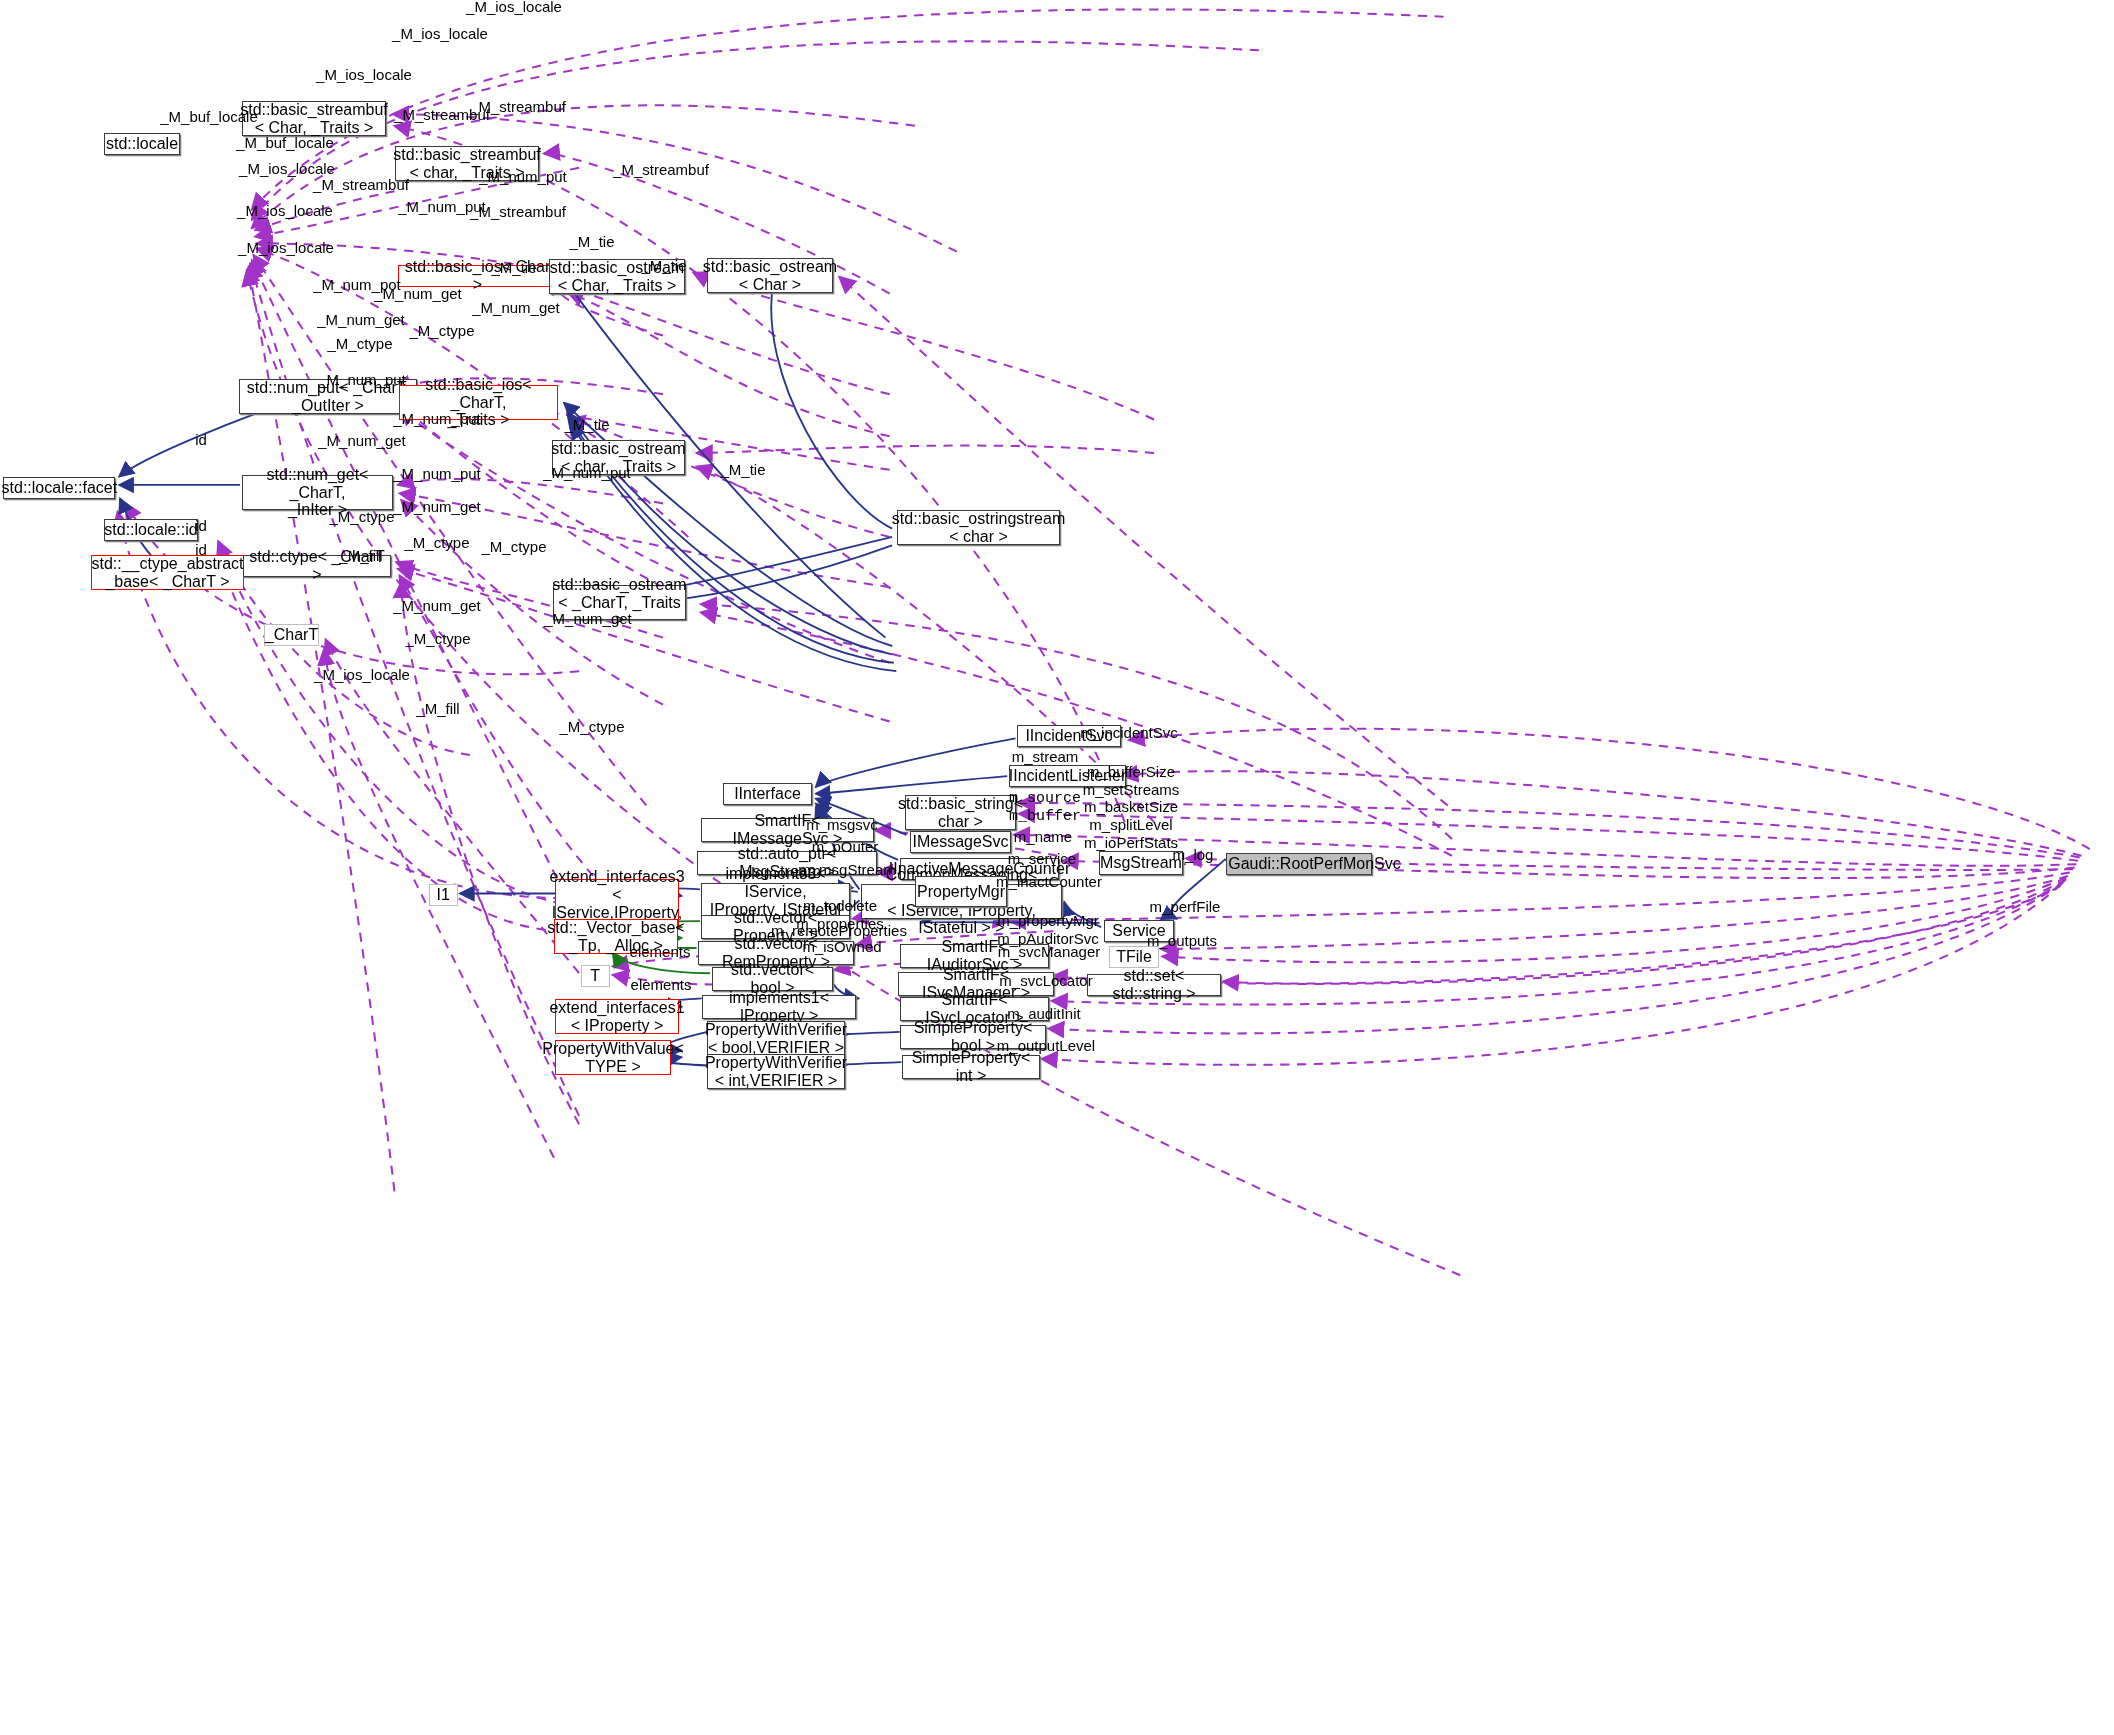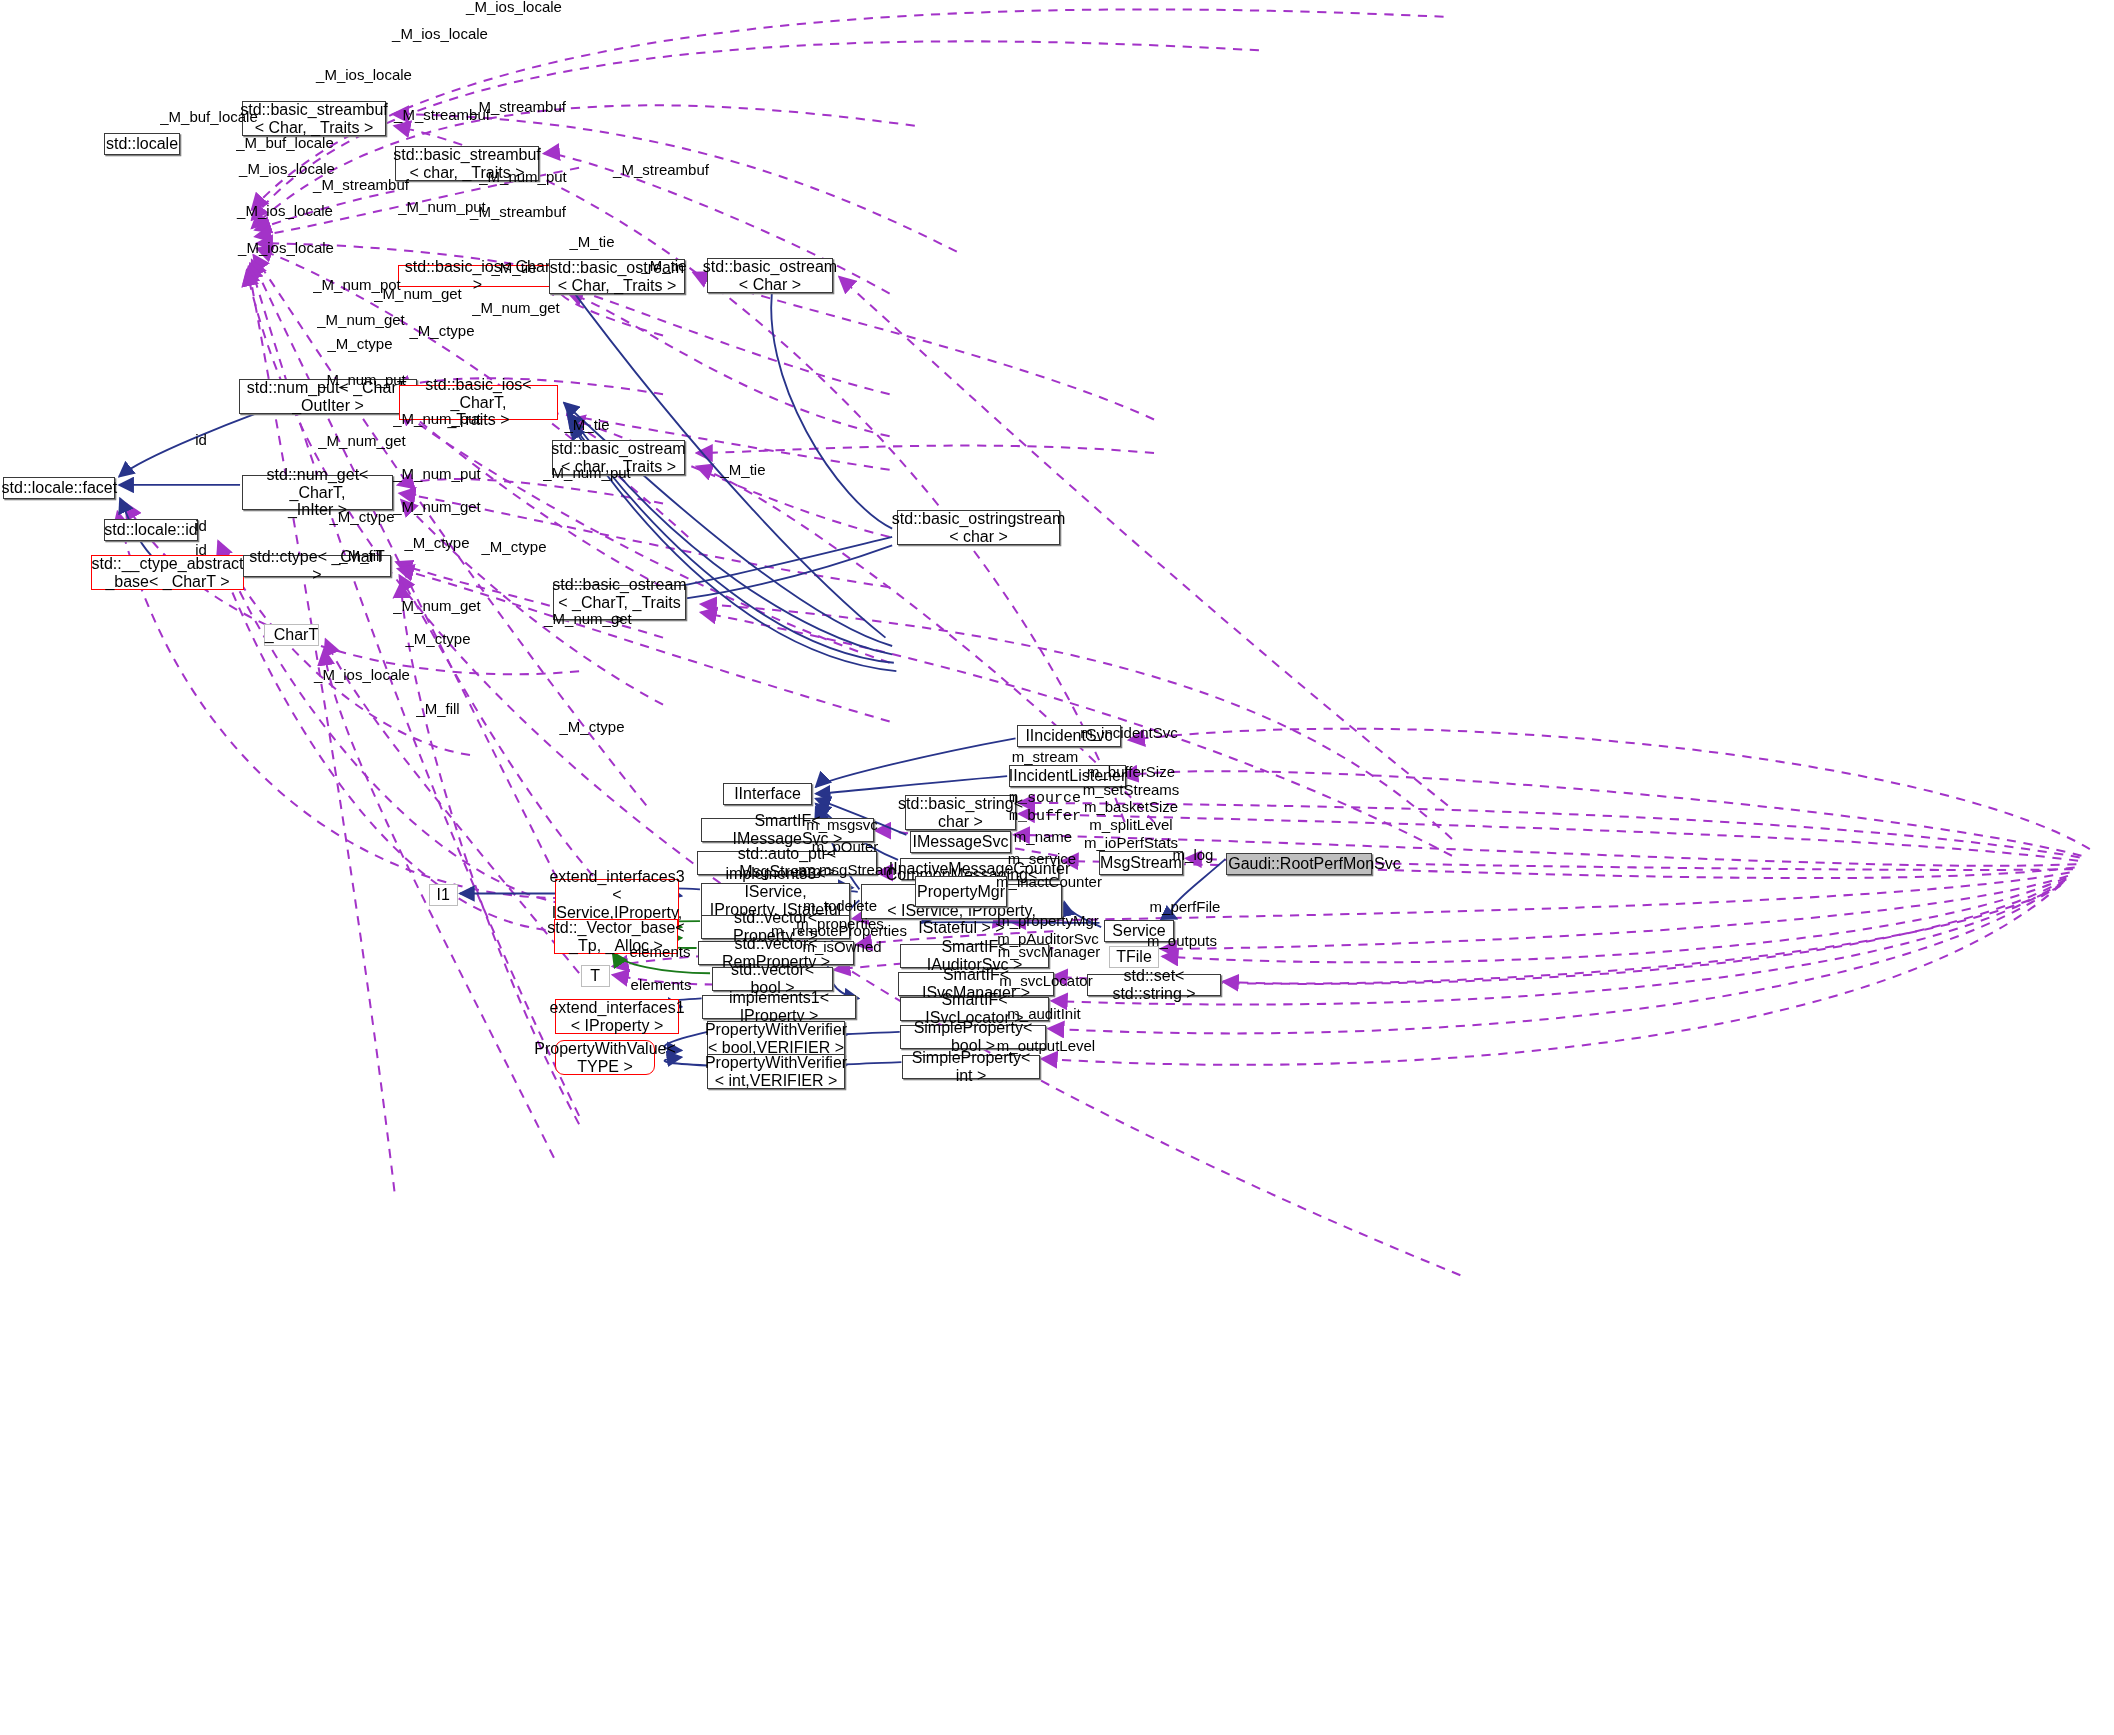--- a/index.html
+++ b/index.html
@@ -215,21 +215,21 @@
       <div class="node black" style="left: 712px; top: 967px; width: 121px; height: 23.5px;">std::vector&lt; bool &gt;</div>
       <div class="node black" style="left: 898px; top: 972px; width: 156px; height: 23.5px;">SmartIF&lt; ISvcManager &gt;</div>
       <div class="node black" style="left: 1087px; top: 974px; width: 134px; height: 22px;">std::set&lt; std::string &gt;</div>
       <div class="node black" style="left: 900px; top: 997px; width: 149px; height: 23.5px;">SmartIF&lt; ISvcLocator &gt;</div>
       <div class="node red" style="left: 555px; top: 999px; width: 124px; height: 35px;">extend_interfaces1
 &lt; IProperty &gt;</div>
       <div class="node black" style="left: 702px; top: 995px; width: 154px; height: 23.5px;">implements1&lt; IProperty &gt;</div>
       <div class="node black" style="left: 707px; top: 1021px; width: 138px; height: 35px;">PropertyWithVerifier
 &lt; bool,VERIFIER &gt;</div>
       <div class="node black" style="left: 900px; top: 1025px; width: 146px; height: 23.5px;">SimpleProperty&lt; bool &gt;</div>
-      <div class="node red" style="left: 555px; top: 1040px; width: 100px; height: 35px; border-radius: 9px;">PropertyWithValue&lt;
+      <div class="node red" style="left: 555px; top: 1040px; width: 116px; height: 35px;">PropertyWithValue&lt;
 TYPE &gt;</div>
       <div class="node black" style="left: 707px; top: 1054px; width: 138px; height: 35px;">PropertyWithVerifier
 &lt; int,VERIFIER &gt;</div>
       <div class="node black" style="left: 902px; top: 1055px; width: 138px; height: 23.5px;">SimpleProperty&lt; int &gt;</div>
     </div>
   <div id="labels">
       <div class="elabel" style="left: 514px; top: 6.7px;">_M_ios_locale</div>
       <div class="elabel" style="left: 440px; top: 34px;">_M_ios_locale</div>
       <div class="elabel" style="left: 364px; top: 75px;">_M_ios_locale</div>
       <div class="elabel" style="left: 209px; top: 117px;">_M_buf_locale</div>

